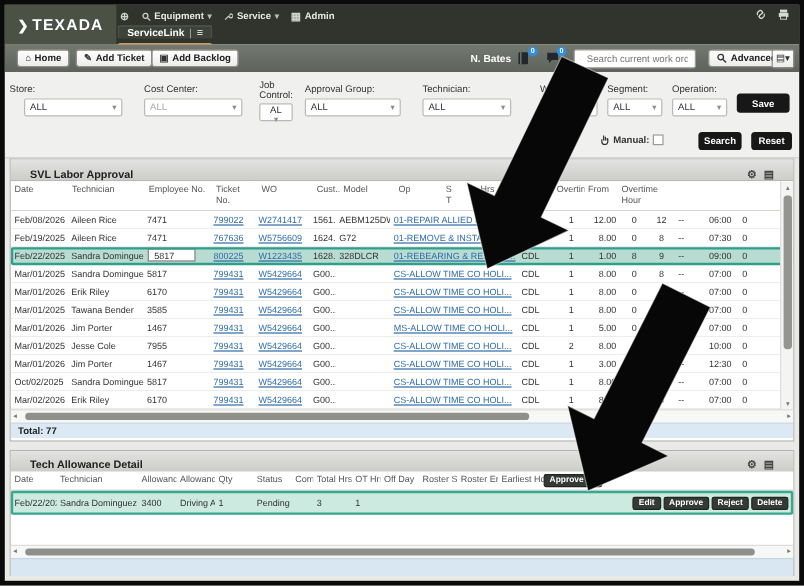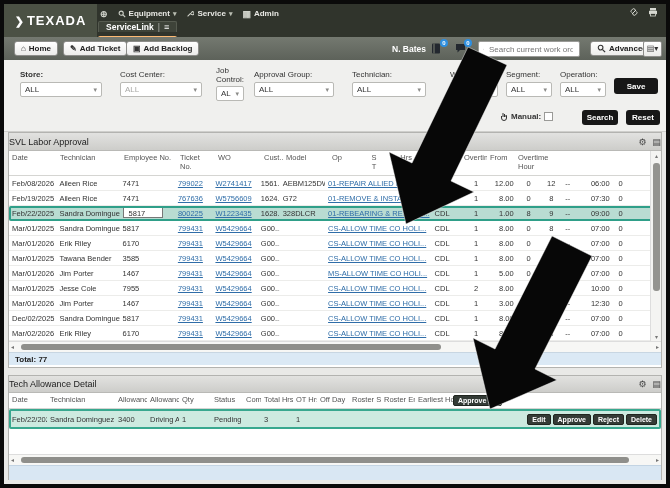--- a/index.html
+++ b/index.html
@@ -41,21 +41,21 @@
   .flabel{position:absolute;font-size:8px;color:#333;}
   .fsel{position:absolute;height:15px;background:#fff;border:1px solid #b9b9b5;border-radius:2px;font-size:8px;color:#333;display:flex;align-items:center;padding:0 4px;justify-content:space-between;cursor:pointer;}
   .fsel .caret{color:#8b8b88;}
   .fsel.dim{color:#a9a9a6;}
   .blackbtn{position:absolute;background:#171717;color:#fff;font-size:8px;font-weight:bold;border:none;border-radius:3px;display:flex;align-items:center;justify-content:center;cursor:pointer;}
   .manualwrap{position:absolute;display:flex;align-items:center;gap:3px;font-size:8px;font-weight:bold;color:#333;}
   .checkbox{width:9px;height:9px;background:#fff;border:1px solid #9a9a97;}
 
   
   .panel{position:absolute;left:4px;width:654px;background:#fff;border:1px solid #b3b3b0;}
-  .panelhdr{height:18px;background:linear-gradient(#e2e2e0,#cdcdca);border-bottom:1px solid #b9b9b6;display:flex;align-items:center;padding:0 0;font-size:9px;font-weight:normal;color:#222;}
+  .panelhdr{height:18px;background:linear-gradient(#e2e2e0,#cdcdca);border-bottom:1px solid #b9b9b6;display:flex;align-items:flex-end;padding:0 16px;font-size:9px;font-weight:bold;color:#222;}
   .panelhdr .hdricons{margin-left:auto;display:flex;gap:6px;font-size:9px;color:#444;}
 
   .thead{display:flex;border-bottom:1px solid #d5d5d2;background:#fff;}
   .hcell{font-size:7.5px;color:#555;padding:3px 3px;line-height:1.15;white-space:pre-line;overflow:hidden;}
   .trow{display:flex;height:15px;border-bottom:1px solid #ececea;align-items:center;background:#fff;}
   .tcell{font-size:7.5px;color:#333;padding:0 3px;white-space:nowrap;overflow:hidden;height:15px;line-height:15px;}
   .link{color:#2f6da8;text-decoration:underline;cursor:pointer;}
   .trow.hl{background:#b9dcd2;outline:2px solid #2f9f89;outline-offset:-2px;border-radius:2px;}
   .editbox{display:inline-block;background:#fff;border:1px solid #777;height:11px;line-height:11px;padding:0 5px;min-width:40px;}
 
@@ -183,34 +183,34 @@
       <svg width="9" height="9" viewBox="0 0 10 10">
             <circle cx="4" cy="4" r="2.6" fill="none" stroke="#333" stroke-width="1.2"></circle>
             <line x1="6.2" y1="6.2" x2="9" y2="9" stroke="#333" stroke-width="1.4"></line>
           </svg>
       <span>Advanced</span>
     </div>
     <div class="listbtn" style="left:639px;">▤▾</div>
   </div>
 
   <div class="filterbar">
-    <span class="flabel" style="left:16px;top:10px;font-weight:bold;">Store:</span>
+    <span class="flabel" style="left:4px;top:10px;">Store:</span>
     <div class="fsel" style="left:16px;top:22px;width:82px;">
           <span>ALL</span>
           <span class="caret">▾</span>
         </div>
 
     <span class="flabel" style="left:116px;top:10px;">Cost Center:</span>
     <div class="fsel dim" style="left:116px;top:22px;width:82px;">
           <span>ALL</span>
           <span class="caret">▾</span>
         </div>
 
     <span class="flabel" style="left:212px;top:6px;width:26px;line-height:1.15;">Job Control:</span>
-    <div class="fsel" style="left:212px;top:26px;width:28px;">
+    <div class="fsel" style="left:212px;top:26px;width:28px;flex-direction:column;">
           <span>AL</span>
           <span class="caret">▾</span>
         </div>
 
     <span class="flabel" style="left:250px;top:10px;">Approval Group:</span>
     <div class="fsel" style="left:250px;top:22px;width:80px;">
           <span>ALL</span>
           <span class="caret">▾</span>
         </div>
 
@@ -437,21 +437,21 @@
               <div class="tcell c8"><span>CDL</span></div>
               <div class="tcell c9"><span>1</span></div>
               <div class="tcell c10"><span>3.00</span></div>
               <div class="tcell c11"><span>0</span></div>
               <div class="tcell c12"><span>3</span></div>
               <div class="tcell c13"><span>--</span></div>
               <div class="tcell c14"><span>12:30</span></div>
               <div class="tcell c15"><span>0</span></div>
             </div>
             <div class="trow">
-              <div class="tcell c0"><span>Dec/02/2025</span></div>
+              <div class="tcell c0"><span>Oct/02/2025</span></div>
               <div class="tcell c1"><span>Sandra Dominguez</span></div>
               <div class="tcell c2"><span>5817</span></div>
               <div class="tcell c3"><span class="link">799431</span></div>
               <div class="tcell c4"><span class="link">W5429664</span></div>
               <div class="tcell c5"><span>G00...</span></div>
               <div class="tcell c6"><span></span></div>
               <div class="tcell c7"><span class="link">CS-ALLOW TIME CO HOLI...</span></div>
               <div class="tcell c8"><span>CDL</span></div>
               <div class="tcell c9"><span>1</span></div>
               <div class="tcell c10"><span>8.00</span></div>

